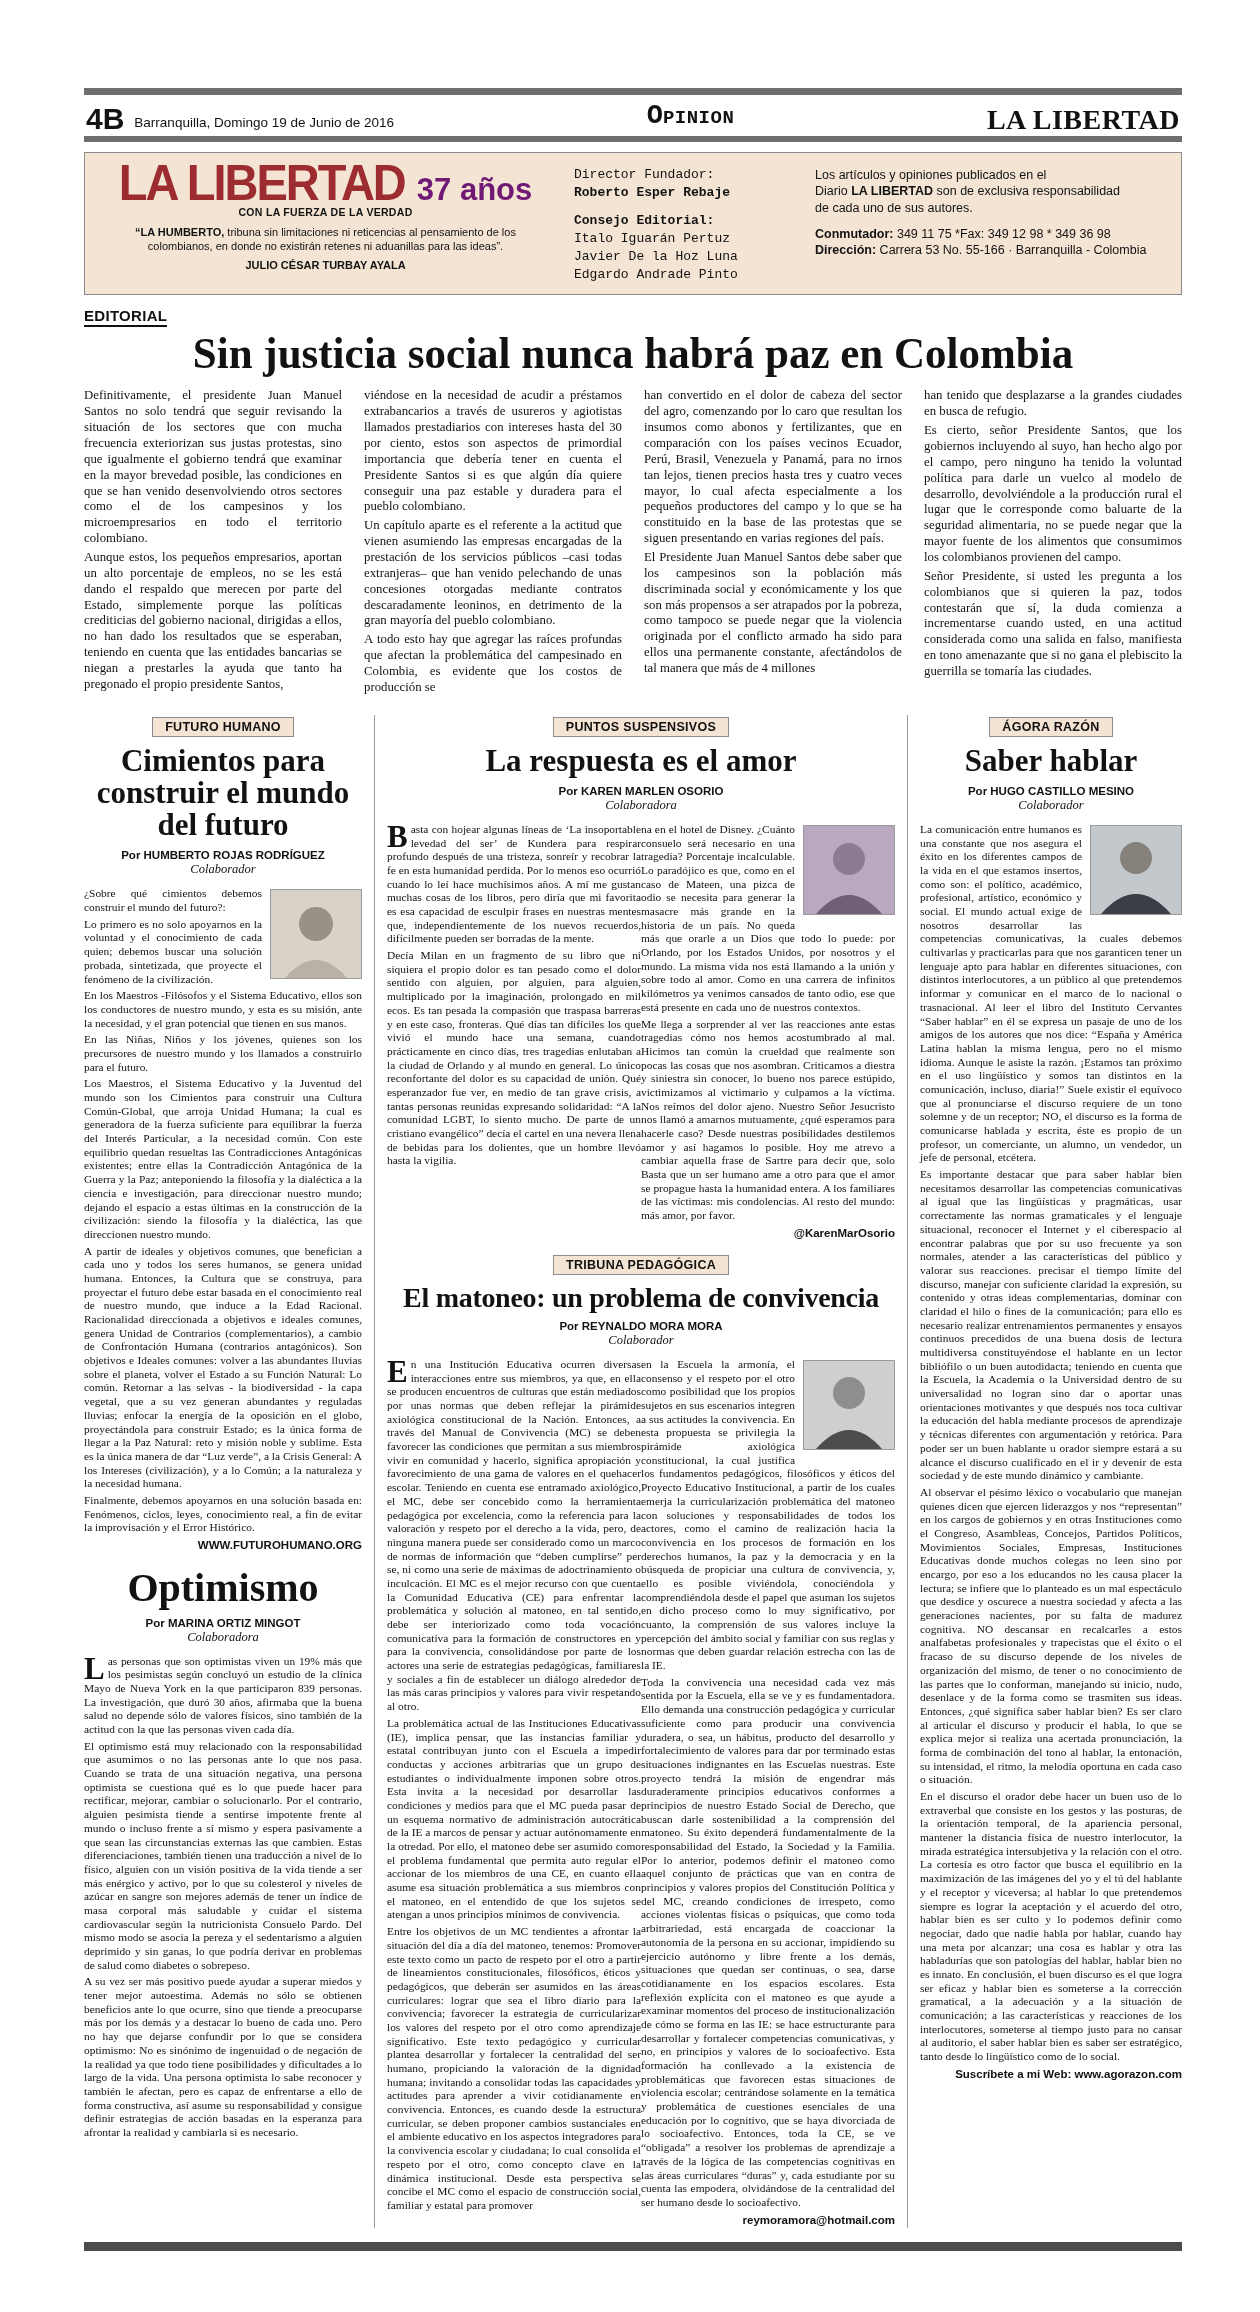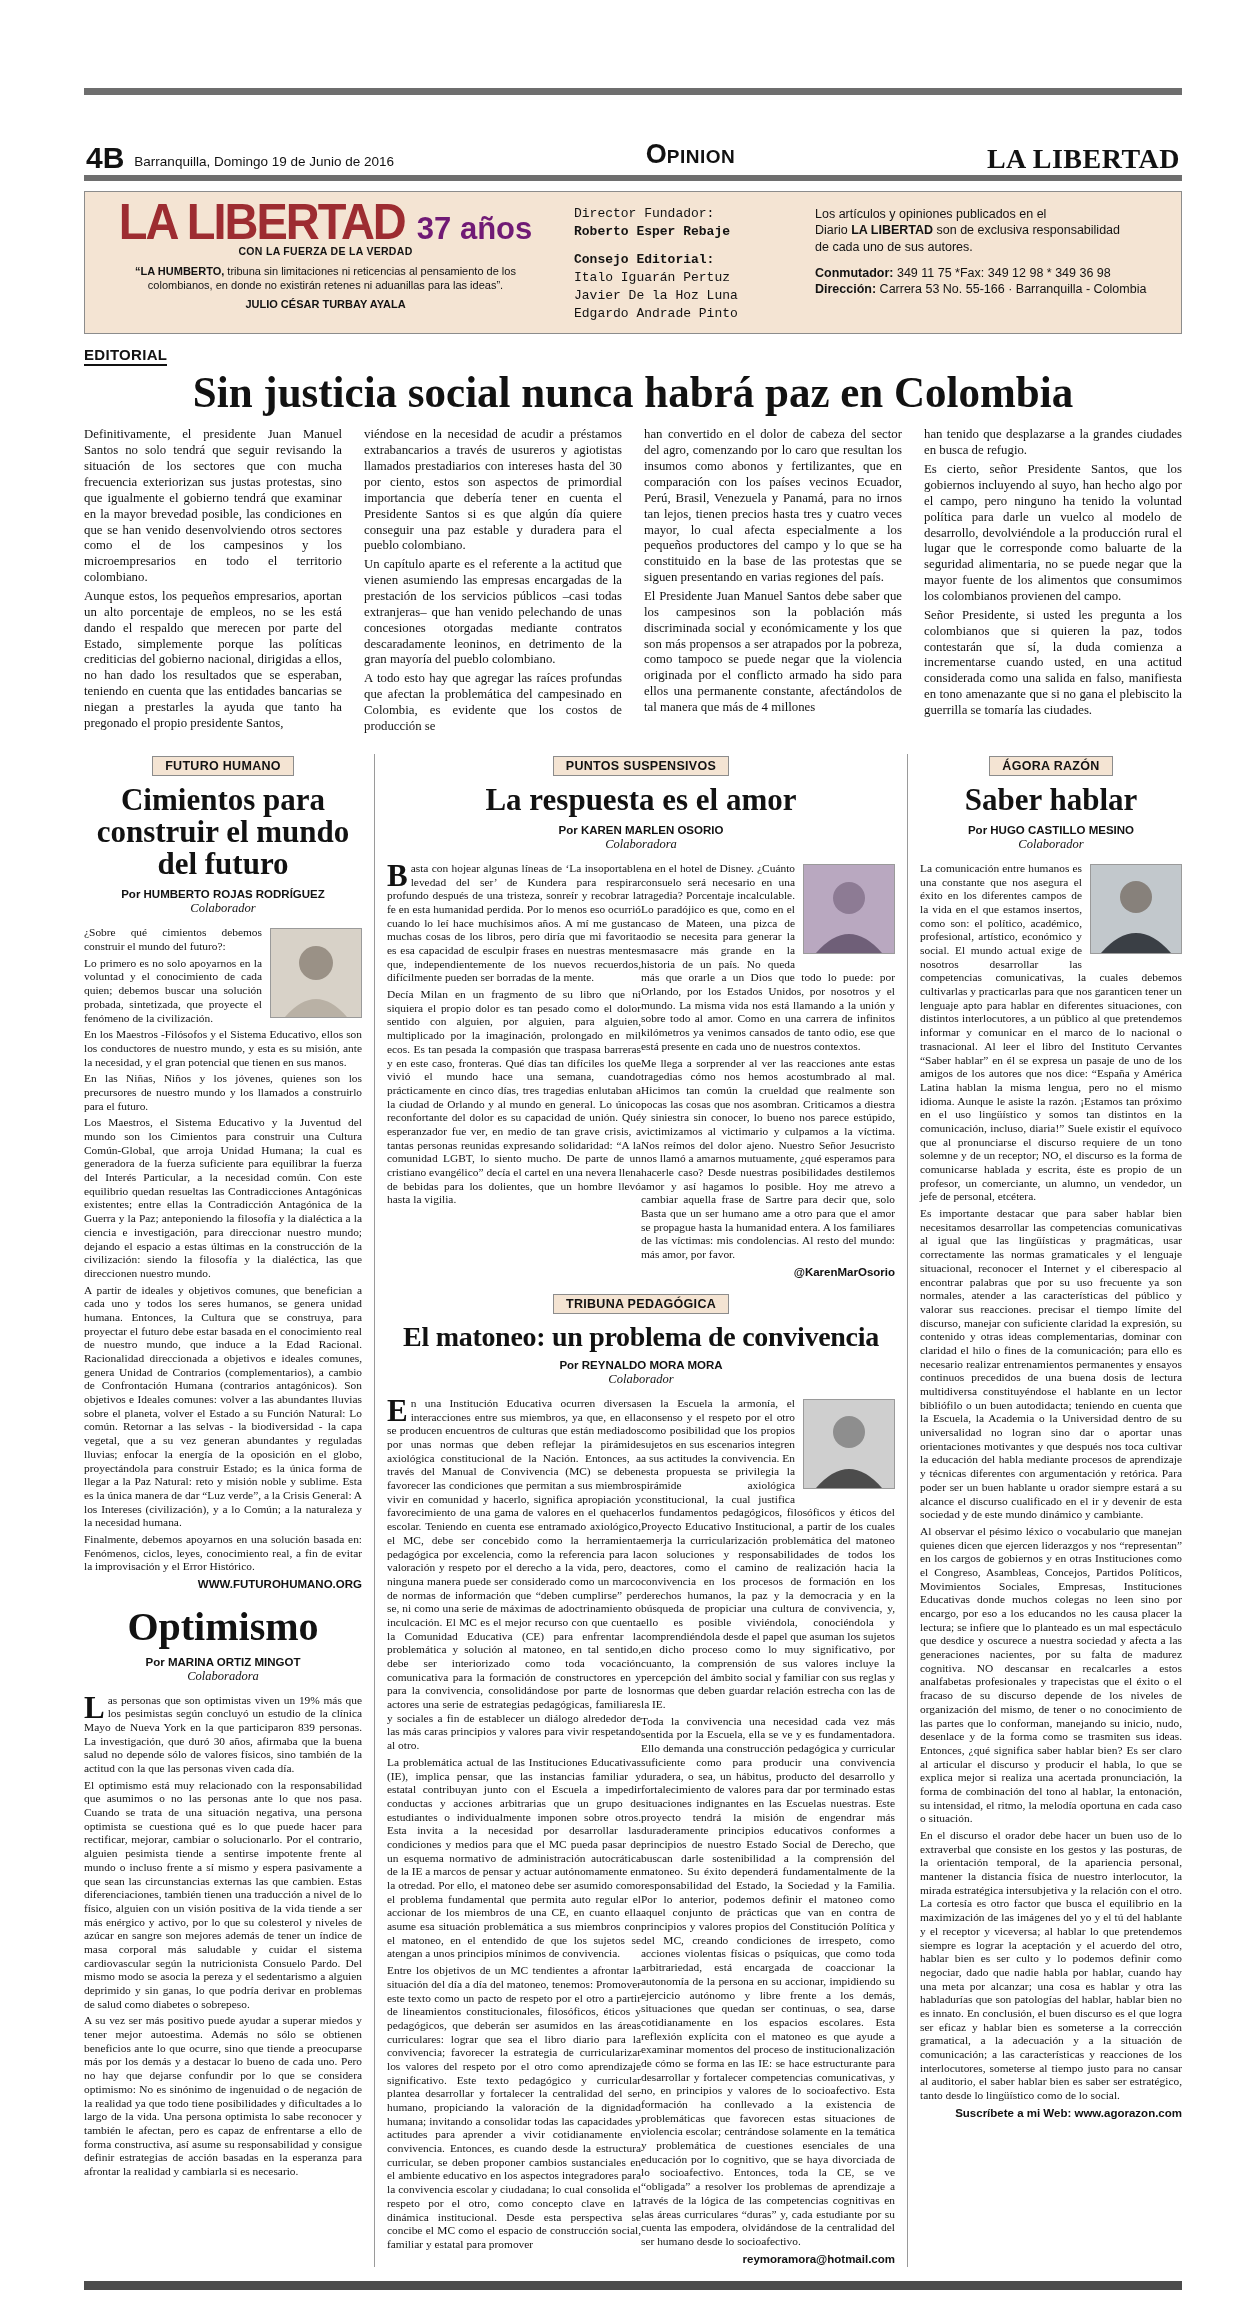--- a/index.html
+++ b/index.html
@@ -6,21 +6,21 @@
   .page{position:relative;width:1260px;min-height:2312px;background:#fff;box-sizing:border-box;
         font-family:"Liberation Serif",serif;color:#121212;}
   .content{width:1098px;margin:0 0 0 84px;padding-top:88px;}
   .hrule{background:#6e6e6e;height:7px;width:100%;}
   .hrule.thin{height:6px;}
   
   .pagehead{display:flex;align-items:flex-end;justify-content:space-between;padding:6px 2px 4px;}
   .ph-left{display:flex;align-items:flex-end;gap:10px;}
   .ph-num{font-family:"Liberation Sans",sans-serif;font-weight:bold;font-size:30px;line-height:.9;}
   .ph-date{font-family:"Liberation Sans",sans-serif;font-size:13.5px;padding-bottom:2px;}
-  .ph-section{font-family:Liberation Sans, sans-serif;font-weight:bold;padding-bottom:1px;margin-top:38px;}
+  .ph-section{font-family:Liberation Mono, monospace;font-weight:bold;padding-bottom:1px;}
   .ph-section .big{font-size:27px;}
   .ph-section .small{font-size:19px;letter-spacing:.5px;}
   .ph-brand{font-family:"Liberation Serif",serif;font-weight:bold;font-size:28px;letter-spacing:.5px;line-height:.9;}
   
   .masthead{display:flex;background:#f4e4d3;border:1.5px solid #8c8c8c;margin-top:10px;
             padding:10px 18px 8px;gap:26px;}
   .mh-left{width:445px;text-align:center;}
   .logo-row{display:flex;align-items:flex-end;justify-content:center;gap:12px;}
   .logo{font-family:"Liberation Sans",sans-serif;font-weight:900;font-size:47px;line-height:.85;
         color:#9d2c31;letter-spacing:-2px;transform:scaleY(1.08);}

